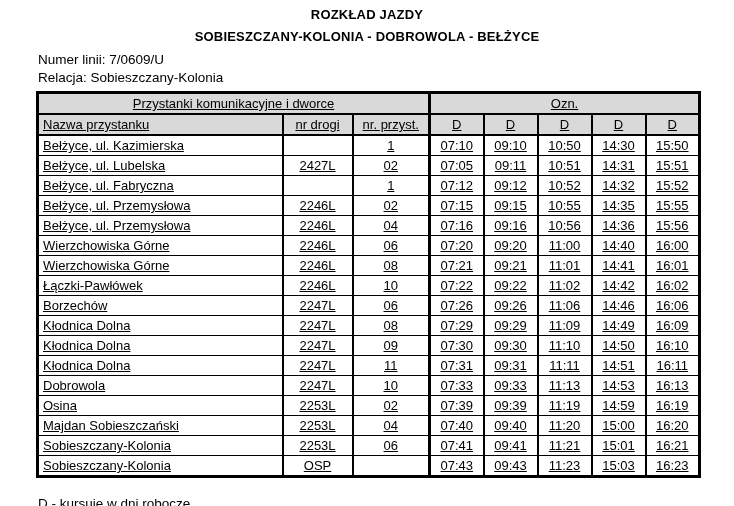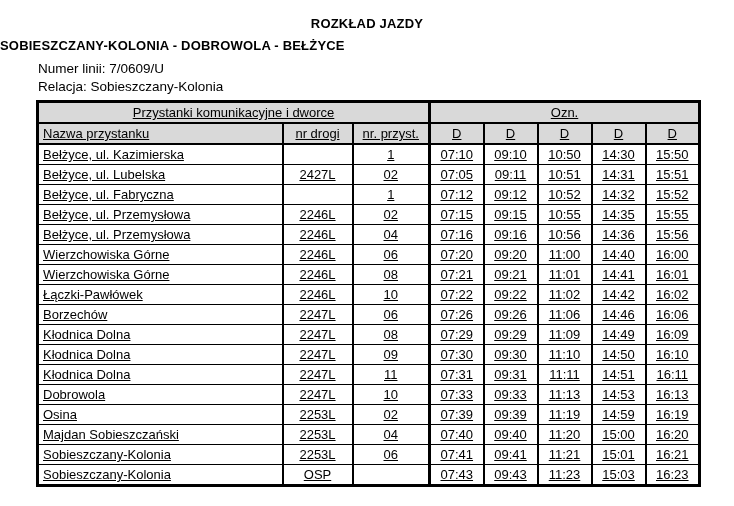--- a/index.html
+++ b/index.html
@@ -16,25 +16,25 @@
   .page {
     position: relative;
     width: 734px;
     height: 506px;
     background: #ffffff;
   }
   .title {
     text-align: center;
     font-weight: bold;
     font-size: 13px;
-    padding-top: 16px;
+    padding-top: 7px;
     letter-spacing: 0.2px;
   }
   .subtitle {
-    text-align: left;
+    text-align: center;
     font-weight: bold;
     font-size: 13px;
     margin-top: 7px;
     letter-spacing: 0.2px;
   }
   .meta-line1 {
     margin: 8px 6px 0 38px;
     font-size: 13.5px;
   }
   .meta-line2 {

